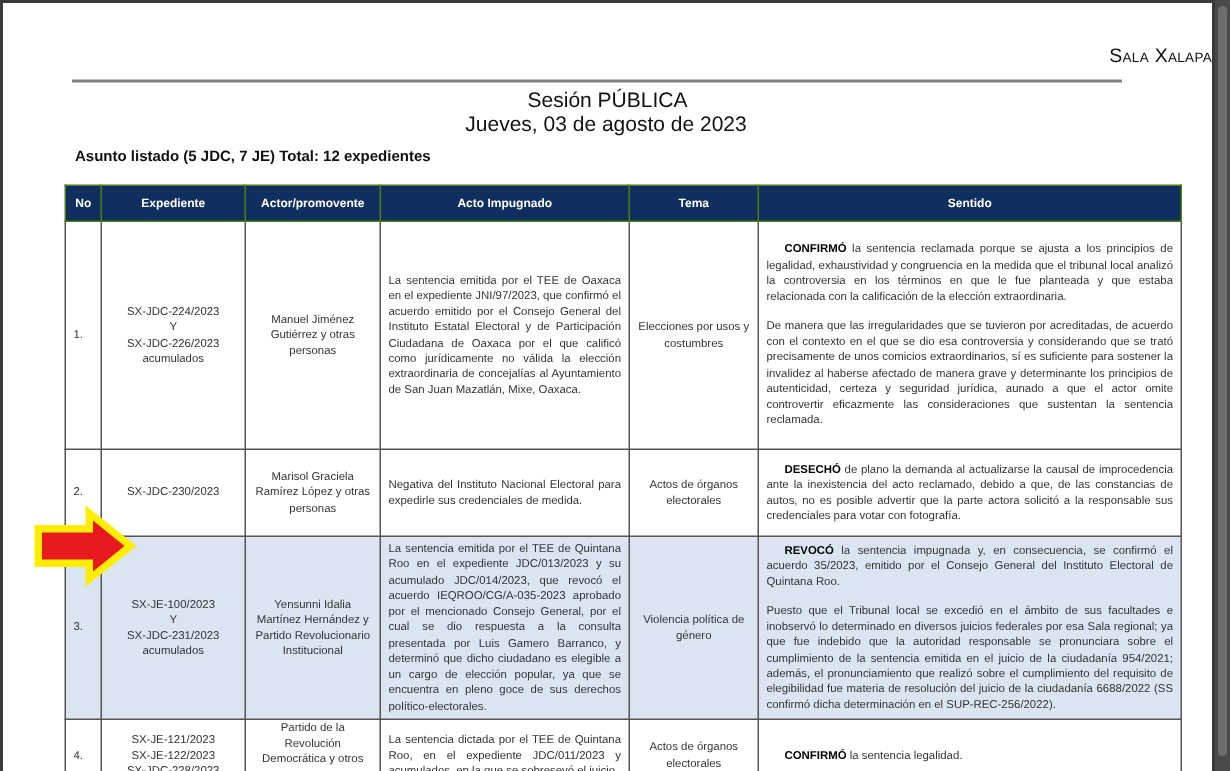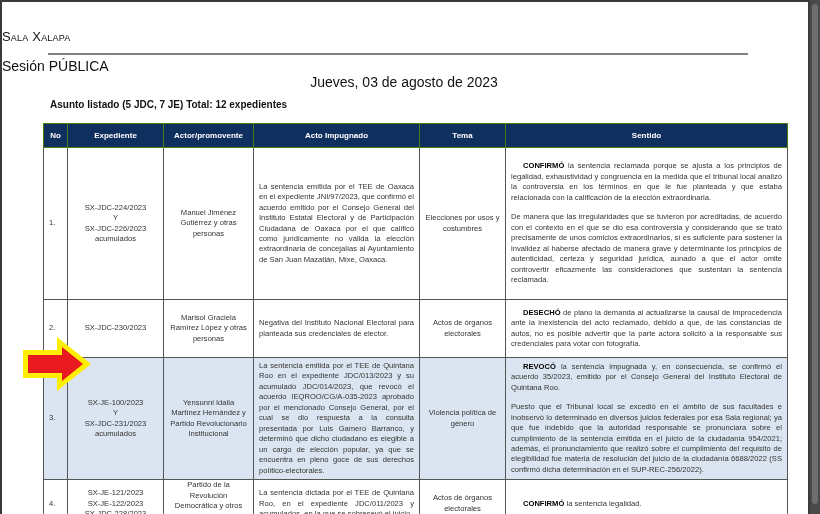--- a/index.html
+++ b/index.html
@@ -14,26 +14,26 @@
   }
   .scrollbar {
     position: absolute; right: 0; top: 0; width: 10px; height: 514px;
     background: #4a4a4a;
   }
   .scroll-thumb {
     position: absolute; right: 2px; top: 4px; width: 6px; height: 500px;
     background: #6e6e6e; border-radius: 3px;
   }
   .hdr-sala {
-    position: absolute; left: 0; width: 806px; top: 27px; text-align: left;
+    position: absolute; left: 0; width: 806px; top: 27px; text-align: right;
     font-size: 13px; font-variant: small-caps; color: #111; letter-spacing: 0.2px;
   }
   .rule { position: absolute; left: 28px; top: 51px; width: 468px; height: 2px; background: #808080; }
   .session-title {
-    position: absolute; left: 0; width: 806px; top: 56px; 
+    position: absolute; left: 0; width: 806px; top: 56px; text-align: center;
     font-size: 14px; color: #111;
   }
   .session-date {
     position: absolute; left: 0; width: 804px; top: 72px; text-align: center;
     font-size: 14px; color: #111;
   }
   .asunto {
     position: absolute; left: 48px; top: 97px; font-size: 10px; font-weight: bold; color: #111;
   }
   table.sessions {
@@ -107,21 +107,21 @@
           <div>De manera que las irregularidades que se tuvieron por acreditadas, de acuerdo con el contexto en el que se dio esa controversia y considerando que se trató precisamente de unos comicios extraordinarios, sí es suficiente para sostener la invalidez al haberse afectado de manera grave y determinante los principios de autenticidad, certeza y seguridad jurídica, aunado a que el actor omite controvertir eficazmente las consideraciones que sustentan la sentencia reclamada.</div>
         </td>
       </tr>
 
       <tr style="height:58px">
         <td class="c-no">2.</td>
         <td class="c-center">
           <div>SX-JDC-230/2023</div>
         </td>
         <td class="c-center">Marisol Graciela Ramírez López y otras personas</td>
-        <td class="c-just">Negativa del Instituto Nacional Electoral para planteada sus credenciales de elector.</td>
+        <td class="c-just">Negativa del Instituto Nacional Electoral para expedirle sus credenciales de medida.</td>
         <td class="c-center">Actos de órganos electorales</td>
         <td class="c-sentido">
           <div><span class="verdict">DESECHÓ</span><span> de plano la demanda al actualizarse la causal de improcedencia ante la inexistencia del acto reclamado, debido a que, de las constancias de autos, no es posible advertir que la parte actora solicitó a la responsable sus credenciales para votar con fotografía.</span></div>
         </td>
       </tr>
 
       <tr class="highlight" style="height:122px">
         <td class="c-no">3.</td>
         <td class="c-center">
           <div>SX-JE-100/2023</div>

